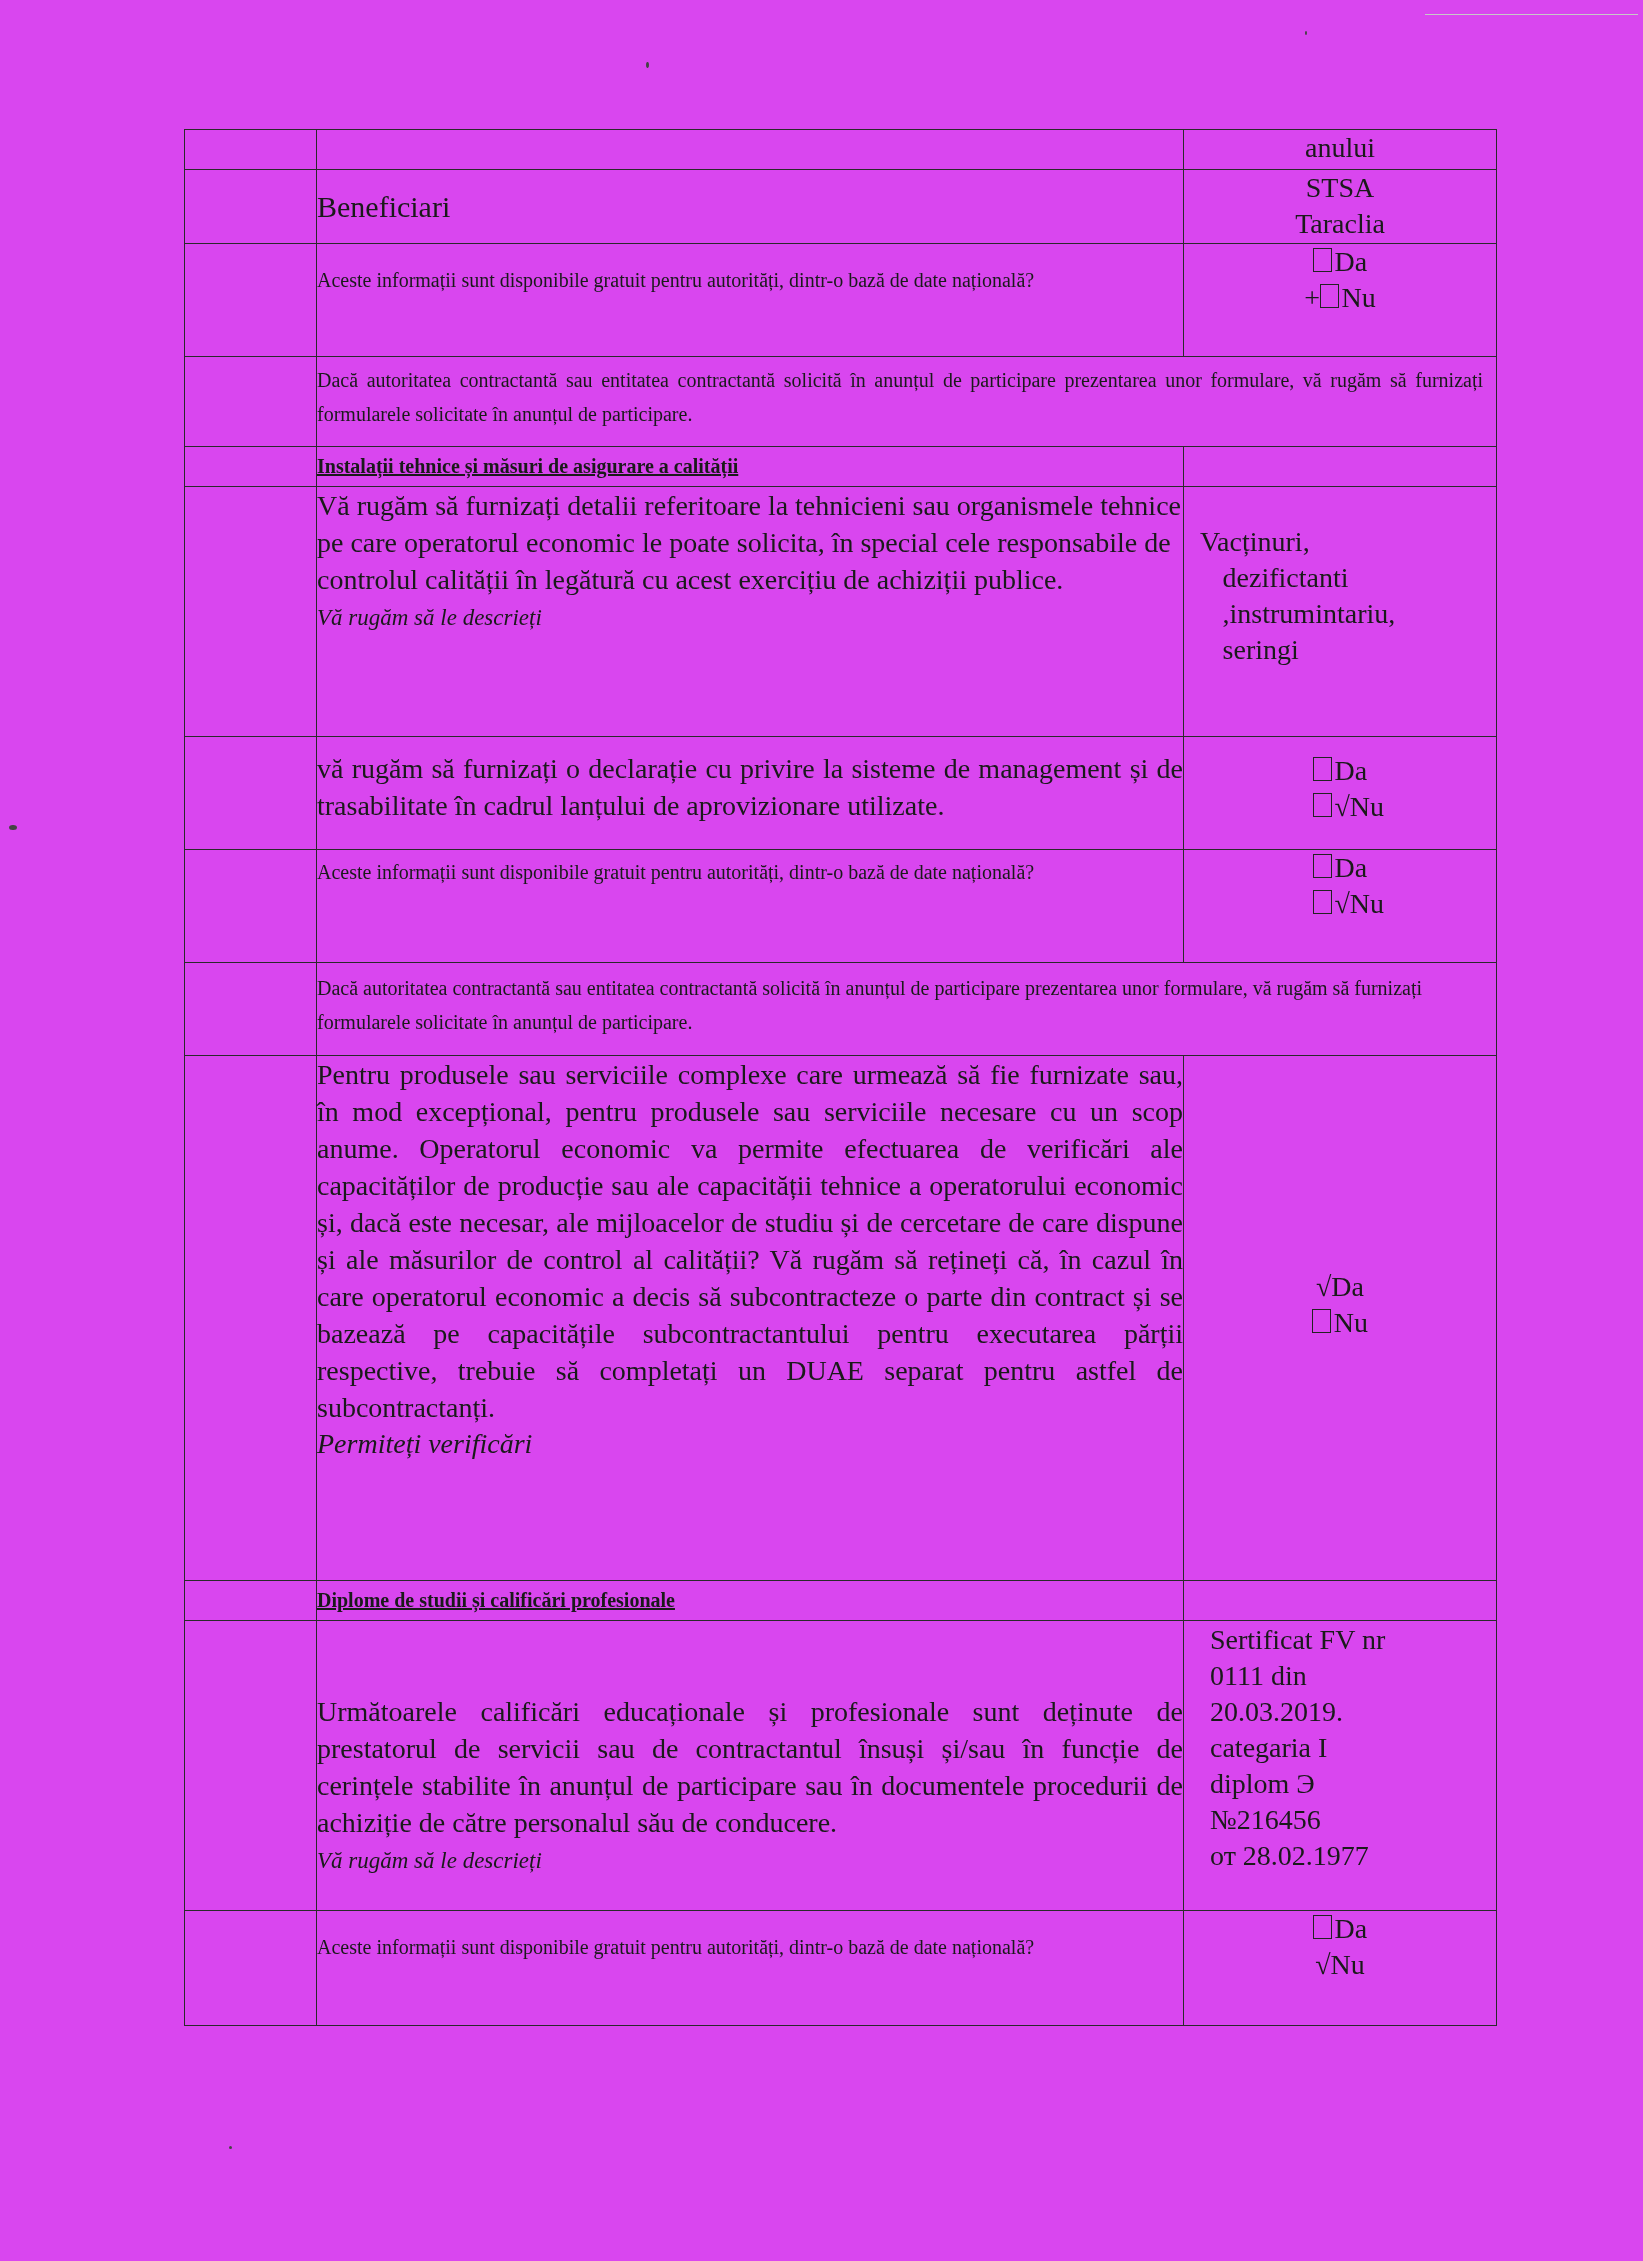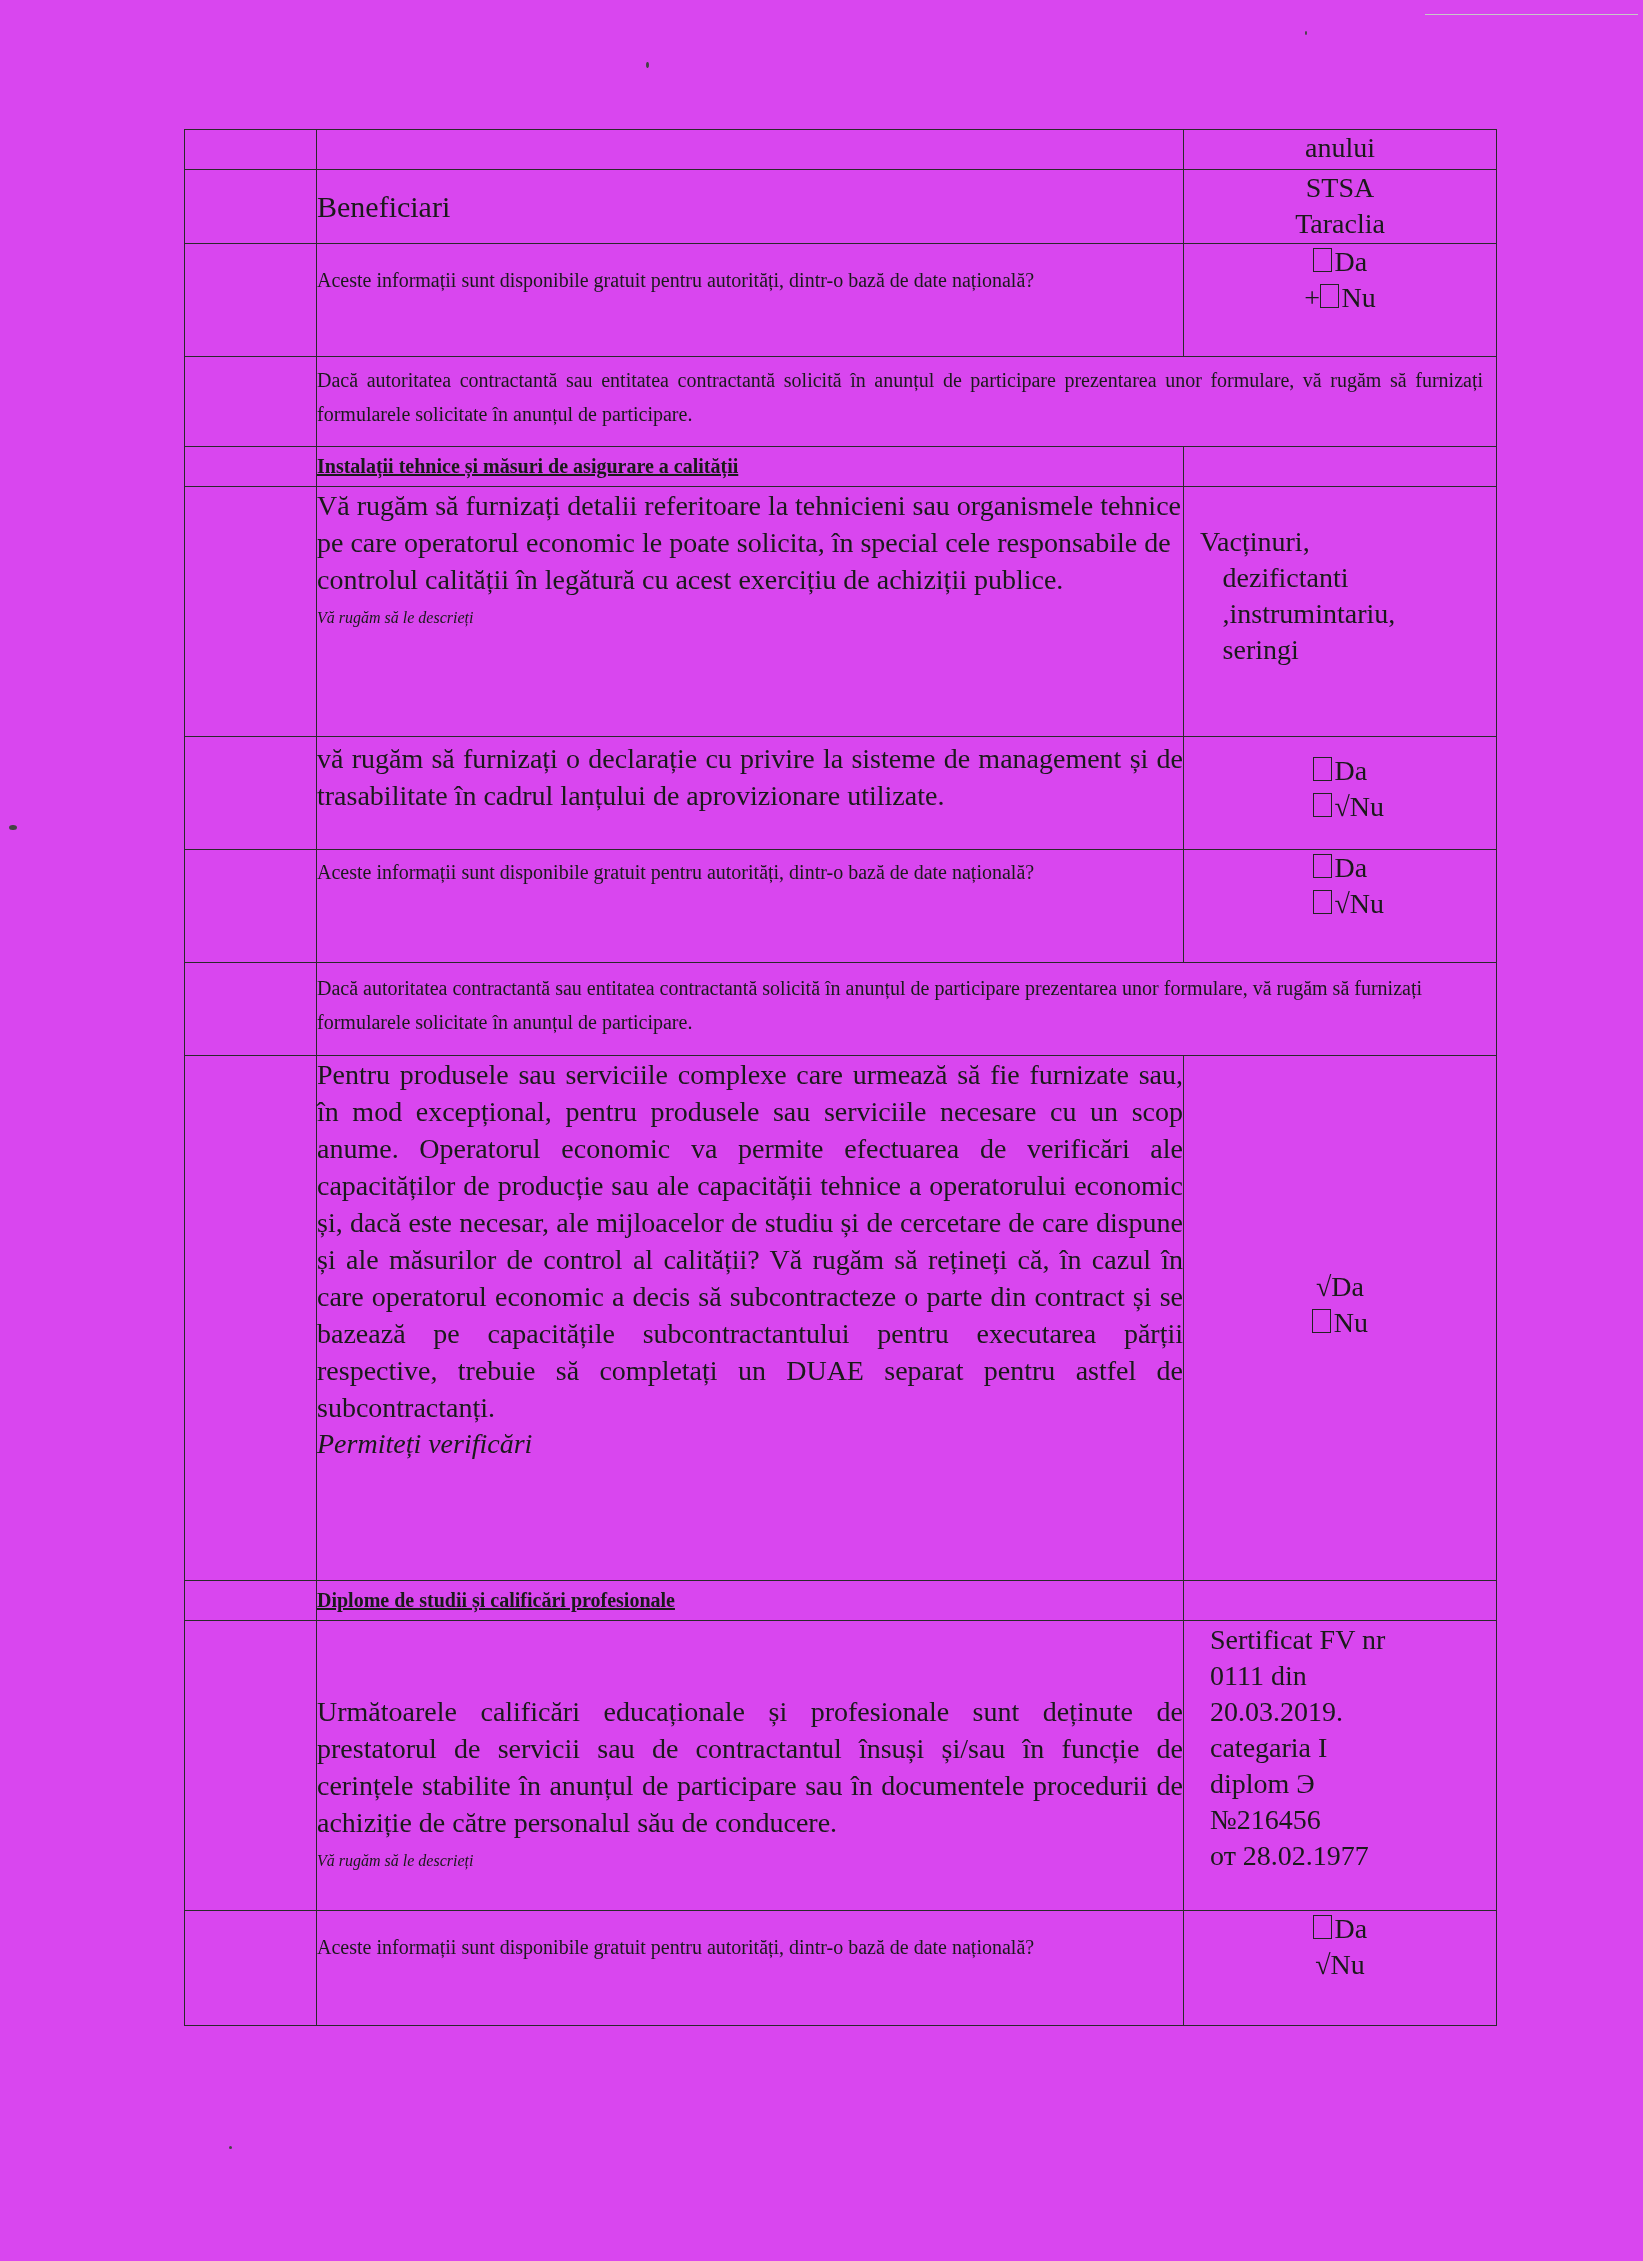--- a/index.html
+++ b/index.html
@@ -7,21 +7,21 @@
          font-family: "Liberation Serif", "DejaVu Serif", serif; color: #1a1a1a; }
   .page { position: absolute; left: 0; top: 0; width: 1644px; height: 2261px; background: #d946ef; }
   table.form { position: absolute; left: 184px; top: 129px; width: 1312px; border-collapse: collapse; table-layout: fixed; }
   table.form td { border: 1.9px solid #2a2a2a; vertical-align: top; padding: 0; }
   col.c-num { width: 132px; }
   col.c-q { width: 867px; }
   col.c-a { width: 313px; }
   .q { padding: 9px 19.3px 9px 110px; font-size: 28px; line-height: 37px; text-align: justify; }
   .q-italic { font-size: 20px; line-height: 34px; text-align: left; }
   .q-italic.wide { text-align: justify; }
-  .q-small-italic { font-style: italic; font-size: 16px; line-height: 31px; display: block; margin-top: 3.9px; }
+  .q-small-italic { font-style: italic; font-size: 23px; line-height: 31px; display: block; margin-top: 3.9px; }
   .q-medium-italic { font-style: italic; font-size: 28px; line-height: 36px; display: block; }
   .heading { font-weight: bold; font-size: 20px; line-height: 39px; padding: 5.2px 19.3px 2.6px 110px; text-decoration: underline; }
   .a { text-align: center; font-size: 28px; line-height: 36px; padding: 3.9px 6.4px; }
   .a.left { text-align: left; padding-left: 39px; }
   .a .line { display: block; }
   .box { display: inline-block; width: 17px; height: 22px; border: 1.3px solid #222; vertical-align: -1.3px; margin-right: 2.6px; }
   .opt { display: block; }
   .speck { position: absolute; background: #444; border-radius: 50%; }
   .topline { position: absolute; left: 1425px; top: 14px; width: 213px; height: 1.3px; background: #c8c8c8; }
 </style>
@@ -97,21 +97,21 @@
         <td class="a left" style="padding-top:37px;padding-left:16px;">
           <span class="line">Vacținuri,</span>
           <span class="line" style="padding-left:22.6px">dezifictanti</span>
           <span class="line" style="padding-left:22.6px">,instrumintariu,</span>
           <span class="line" style="padding-left:22.6px">seringi</span>
         </td>
       </tr>
 
       <tr style="height:113px">
         <td></td>
-        <td class="q" style="padding-top:3px;">
+        <td class="q" style="padding-top:13px;">
           <span>vă rugăm să furnizați o declarație cu privire la sisteme de management și de trasabilitate în cadrul lanțului de aprovizionare utilizate.</span>
         </td>
         <td class="a" style="padding-top:15.5px;">
           <span class="opt"><span class="box"></span><span>Da</span></span>
           <span class="opt" style="padding-left:17px"><span class="box"></span><span>√Nu</span></span>
         </td>
       </tr>
 
       <tr style="height:113px">
         <td></td>

